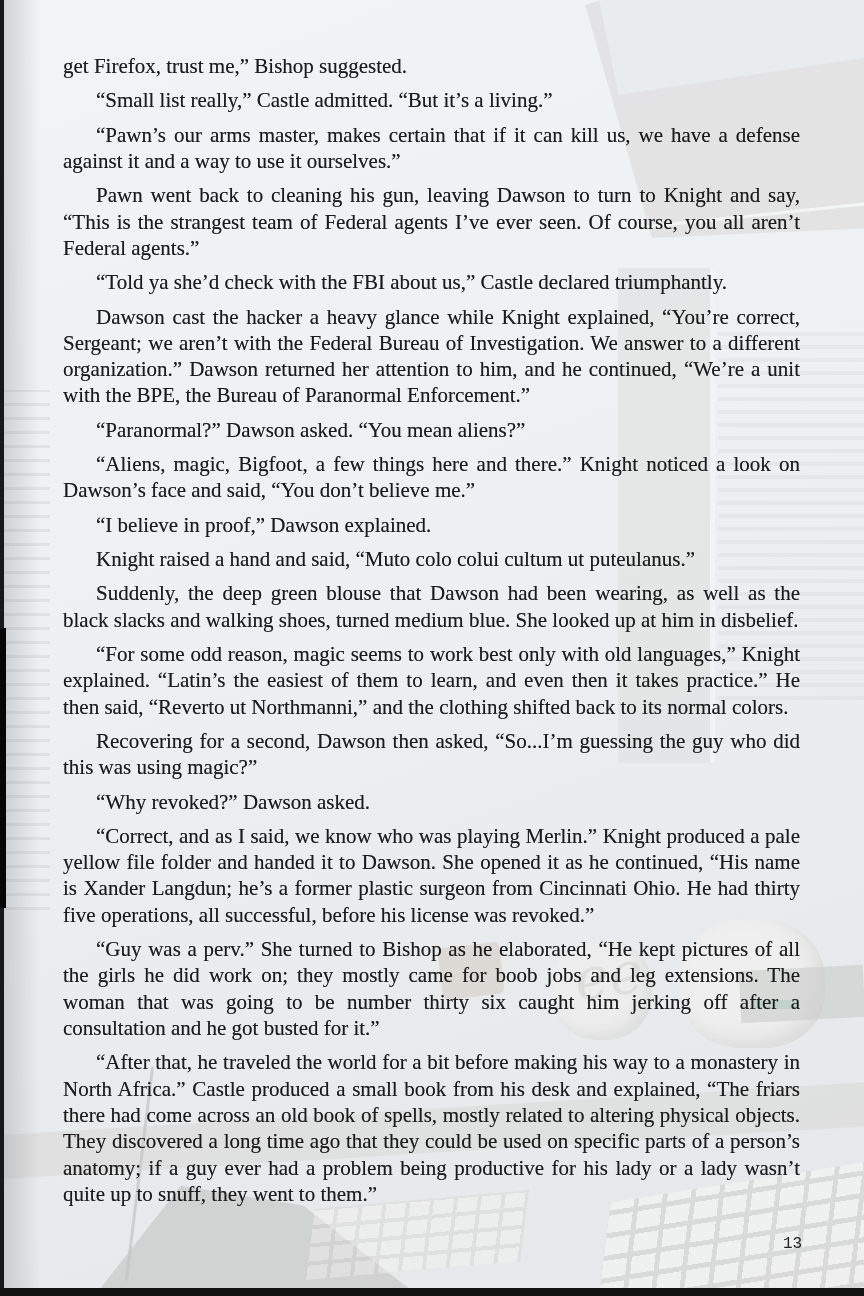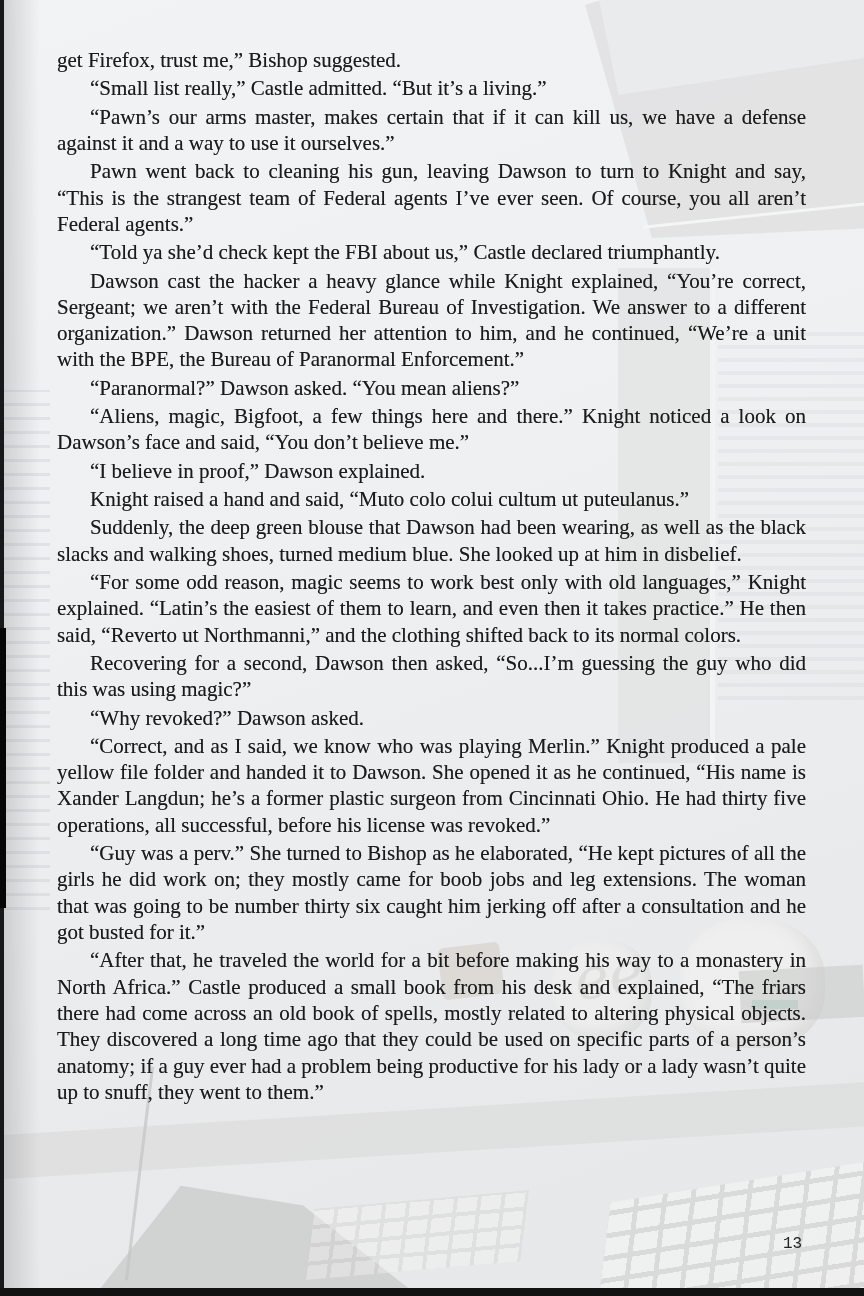--- a/index.html
+++ b/index.html
@@ -138,21 +138,21 @@
   .text-block {
     position: absolute; z-index: 5;
     left: 55px; top: 45px; width: 753px;
     color: #1b1b1c;
     font-size: 21px;
     line-height: 26.32px;
     text-align: justify;
     hyphens: none;
     text-shadow: 0 0 0.5px rgba(25,25,28,.5);
   }
-  .para { margin: 2px; text-indent: 33px; }
+  .para { margin: 8px; text-indent: 33px; }
   .para.no-indent { text-indent: 0; }
 
   .page-number {
     position: absolute; z-index: 5;
     left: 783px; top: 1235px;
     font-family: Liberation Mono, monospace;
     font-size: 16px; color: #232324;
   }
 </style>
 </head>
@@ -179,21 +179,21 @@
   <div class="bg bg-keyboard-main"></div>
   <div class="bg bg-keyboard-small"></div>
 
   <div class="gutter-shadow"></div>
 
   <div class="text-block">
     <p class="para no-indent">get Firefox, trust me,” Bishop suggested.</p>
     <p class="para">“Small list really,” Castle admitted. “But it’s a living.”</p>
     <p class="para">“Pawn’s our arms master, makes certain that if it can kill us, we have a defense against it and a way to use it ourselves.”</p>
     <p class="para">Pawn went back to cleaning his gun, leaving Dawson to turn to Knight and say, “This is the strangest team of Federal agents I’ve ever seen. Of course, you all aren’t Federal agents.”</p>
-    <p class="para">“Told ya she’d check kept the FBI about us,” Castle declared triumphantly.</p>
+    <p class="para">“Told ya she’d check with the FBI about us,” Castle declared triumphantly.</p>
     <p class="para">Dawson cast the hacker a heavy glance while Knight explained, “You’re correct, Sergeant; we aren’t with the Federal Bureau of Investigation. We answer to a different organization.” Dawson returned her attention to him, and he continued, “We’re a unit with the BPE, the Bureau of Paranormal Enforcement.”</p>
     <p class="para">“Paranormal?” Dawson asked. “You mean aliens?”</p>
     <p class="para">“Aliens, magic, Bigfoot, a few things here and there.” Knight noticed a look on Dawson’s face and said, “You don’t believe me.”</p>
     <p class="para">“I believe in proof,” Dawson explained.</p>
     <p class="para">Knight raised a hand and said, “Muto colo colui cultum ut puteulanus.”</p>
     <p class="para">Suddenly, the deep green blouse that Dawson had been wearing, as well as the black slacks and walking shoes, turned medium blue. She looked up at him in disbelief.</p>
     <p class="para">“For some odd reason, magic seems to work best only with old languages,” Knight explained. “Latin’s the easiest of them to learn, and even then it takes practice.” He then said, “Reverto ut Northmanni,” and the clothing shifted back to its normal colors.</p>
     <p class="para">Recovering for a second, Dawson then asked, “So...I’m guessing the guy who did this was using magic?”</p>
     <p class="para">“Why revoked?” Dawson asked.</p>
     <p class="para">“Correct, and as I said, we know who was playing Merlin.” Knight produced a pale yellow file folder and handed it to Dawson. She opened it as he continued, “His name is Xander Langdun; he’s a former plastic surgeon from Cincinnati Ohio. He had thirty five operations, all successful, before his license was revoked.”</p>

